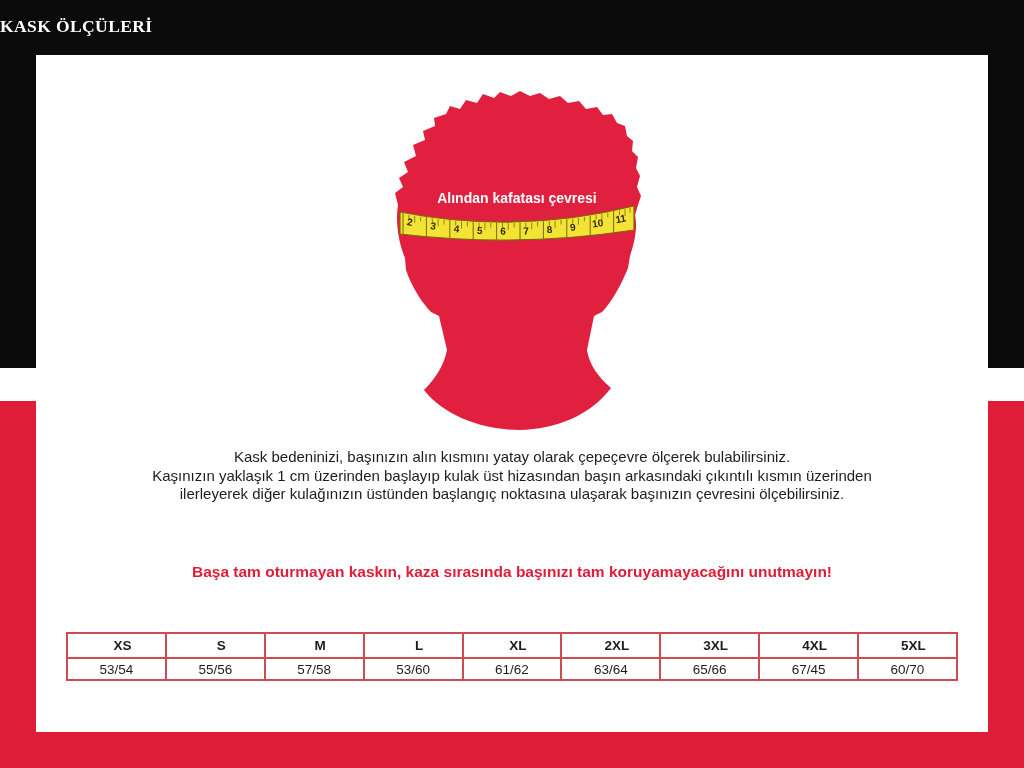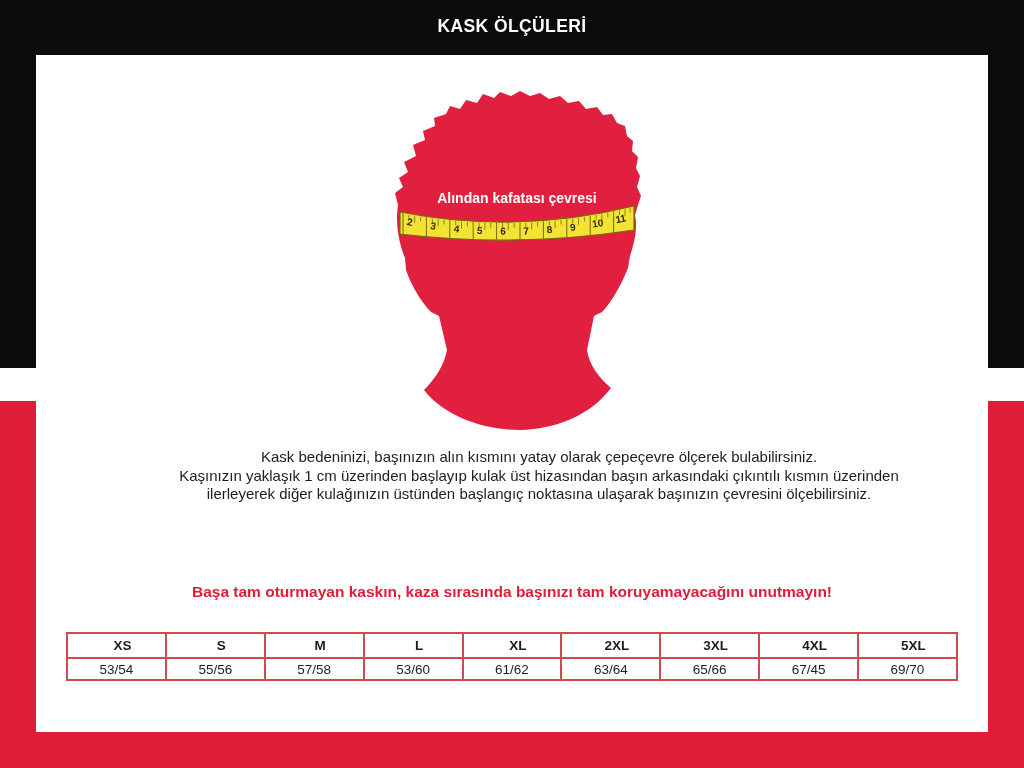--- a/index.html
+++ b/index.html
@@ -35,21 +35,21 @@
     position:absolute;left:0;top:368px;width:1024px;height:33px;
     background:#ffffff;
   }
   .band-red{
     position:absolute;left:0;top:401px;width:1024px;height:367px;
     background:var(--bg-red);
   }
   
   .title-bar{
     position:absolute;left:0;top:0;width:1024px;height:52px;
-    display:flex;align-items:center;justify-content:center;
+    display:flex;align-items:center;font-family:Liberation Serif, serif;
   }
   .title-bar h1{
     color:var(--title-white);
     font-size:17.5px;
     font-weight:bold;
     letter-spacing:.4px;
   }
   
   .panel{
     position:absolute;left:36px;top:55px;width:952px;height:677px;
@@ -57,24 +57,23 @@
   }
   .head-figure{
     position:absolute;left:354px;top:33px;width:252px;height:344px;
   }
   .copy{
     position:absolute;left:0;top:393px;width:952px;
     text-align:center;
     color:var(--text-black);
     font-size:15px;
     line-height:18.5px;
-    margin-left:27px;
   }
   .warning{
-    position:absolute;left:0;top:528px;width:952px;
+    position:absolute;left:0;top:508px;width:952px;
     text-align:center;
     color:var(--bg-red);
     font-size:15.5px;
     font-weight:bold;
   }
   .size-table{
     position:absolute;left:30px;top:577px;width:892px;
     border-collapse:collapse;
     table-layout:fixed;
     color:var(--text-black);
@@ -155,19 +154,19 @@
         </tr>
         <tr class="val">
           <td>53/54</td>
           <td>55/56</td>
           <td>57/58</td>
           <td>53/60</td>
           <td>61/62</td>
           <td>63/64</td>
           <td>65/66</td>
           <td>67/45</td>
-          <td>69/70</td>
+          <td>60/70</td>
         </tr>
       </tbody>
     </table>
 
   </div>
 </div>
 
 </body></html>

